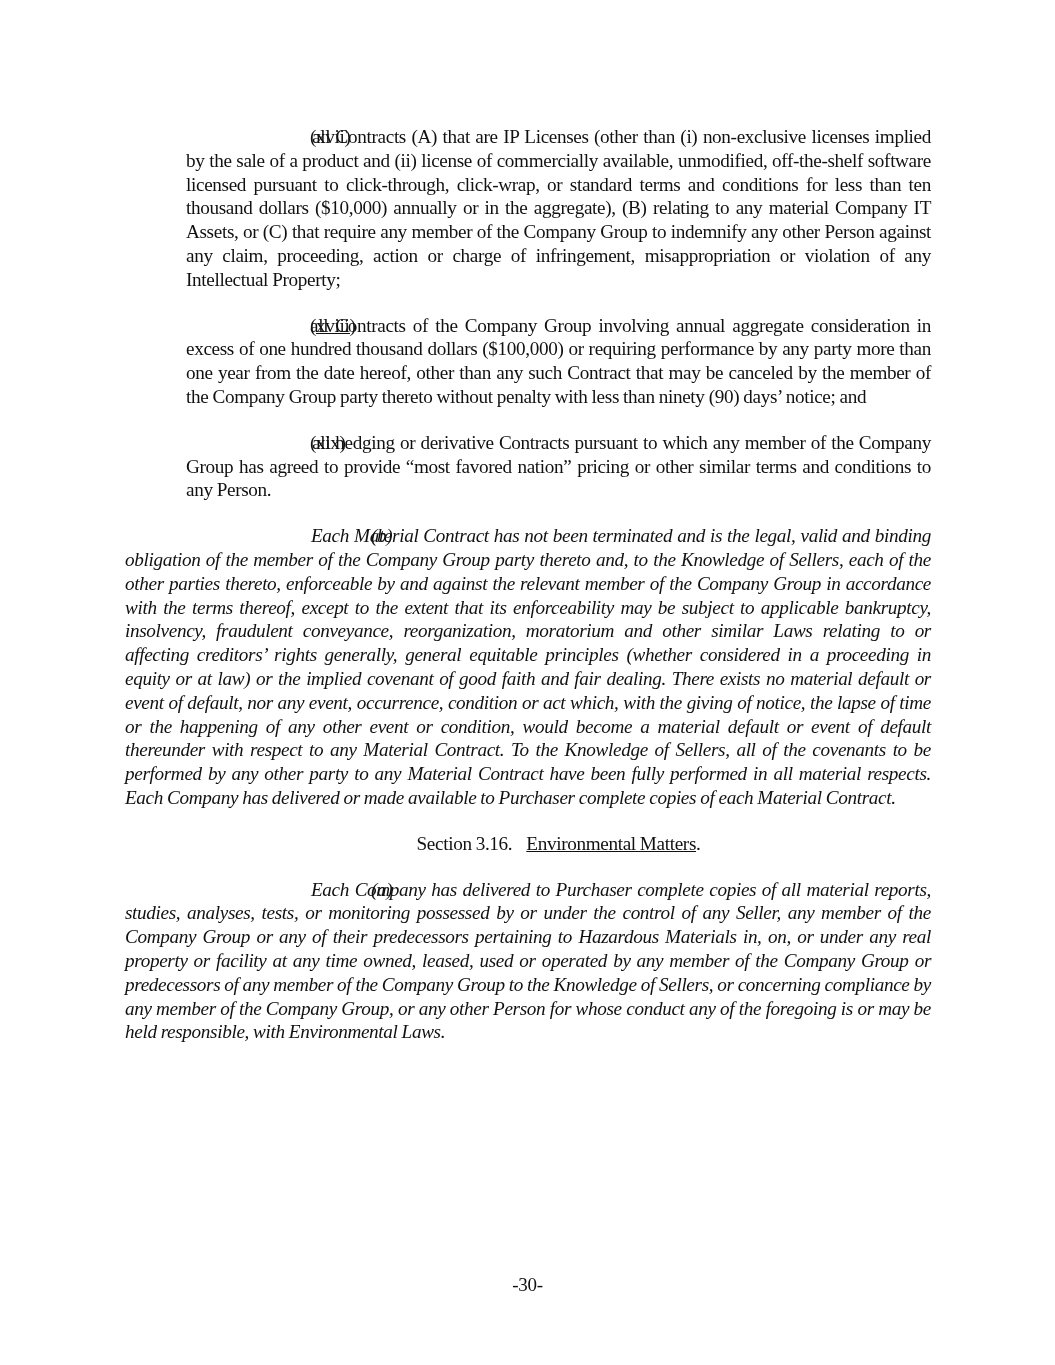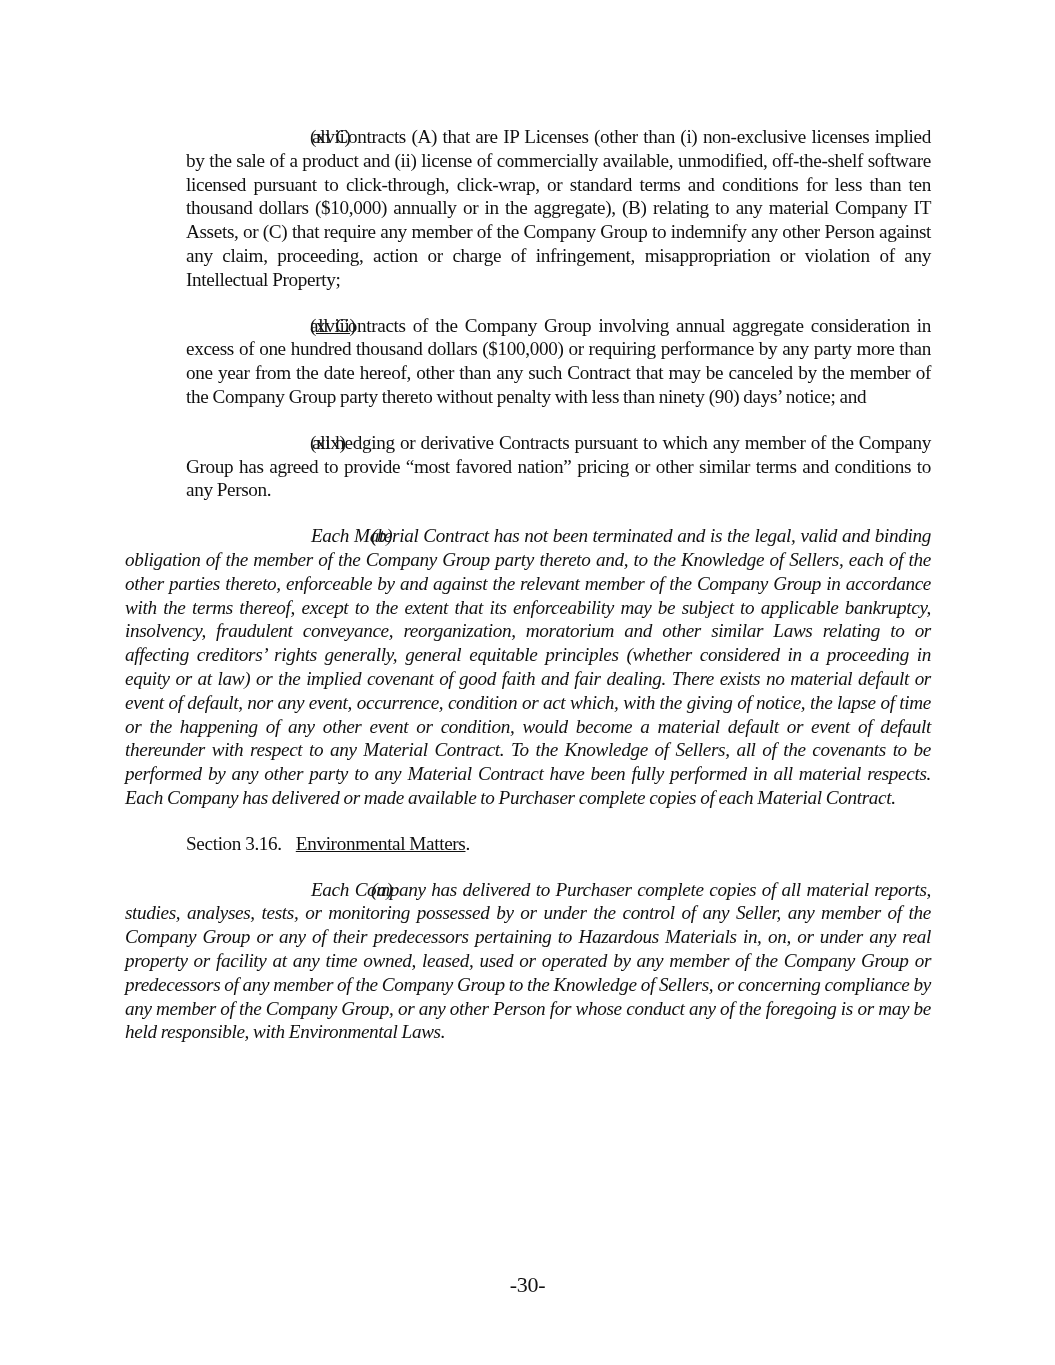--- a/index.html
+++ b/index.html
@@ -40,38 +40,38 @@
     p.sub {
       margin-left: 61px;
       text-indent: 62px;
     }
     p.para {
       text-indent: 123px;
       font-style: italic;
     }
     p.heading {
       text-indent: 61px;
-      text-align: left;
+      text-align: center;
     }
     .num {
       display: inline-block;
     }
     .num-xvii { width: 64px; }
     .num-xviii { width: 62px; text-decoration: underline; }
     .num-xix { width: 64px; }
     .num-b, .num-a { width: 63px; }
     .sec-num { margin-right: 14px; }
     .underline { text-decoration: underline; }
     .page-number {
       position: absolute;
       top: 1273px;
       left: 0;
       width: 1055px;
       text-align: center;
-      font-size: 22px;
+      font-size: 19px;
       letter-spacing: -0.3px;
     }
   </style>
 </head>
 <body>
 
 <div class="page">
   <div class="body-text">
 
     <p class="sub"><span class="num num-xvii">(xvii)</span><span>all Contracts (A) that are IP Licenses (other than (i) non-exclusive licenses implied by the sale of a product and (ii) license of commercially available, unmodified, off-the-shelf software licensed pursuant to click-through, click-wrap, or standard terms and conditions for less than ten thousand dollars ($10,000) annually or in the aggregate), (B) relating to any material Company IT Assets, or (C) that require any member of the Company Group to indemnify any other Person against any claim, proceeding, action or charge of infringement, misappropriation or violation of any Intellectual Property;</span></p>

